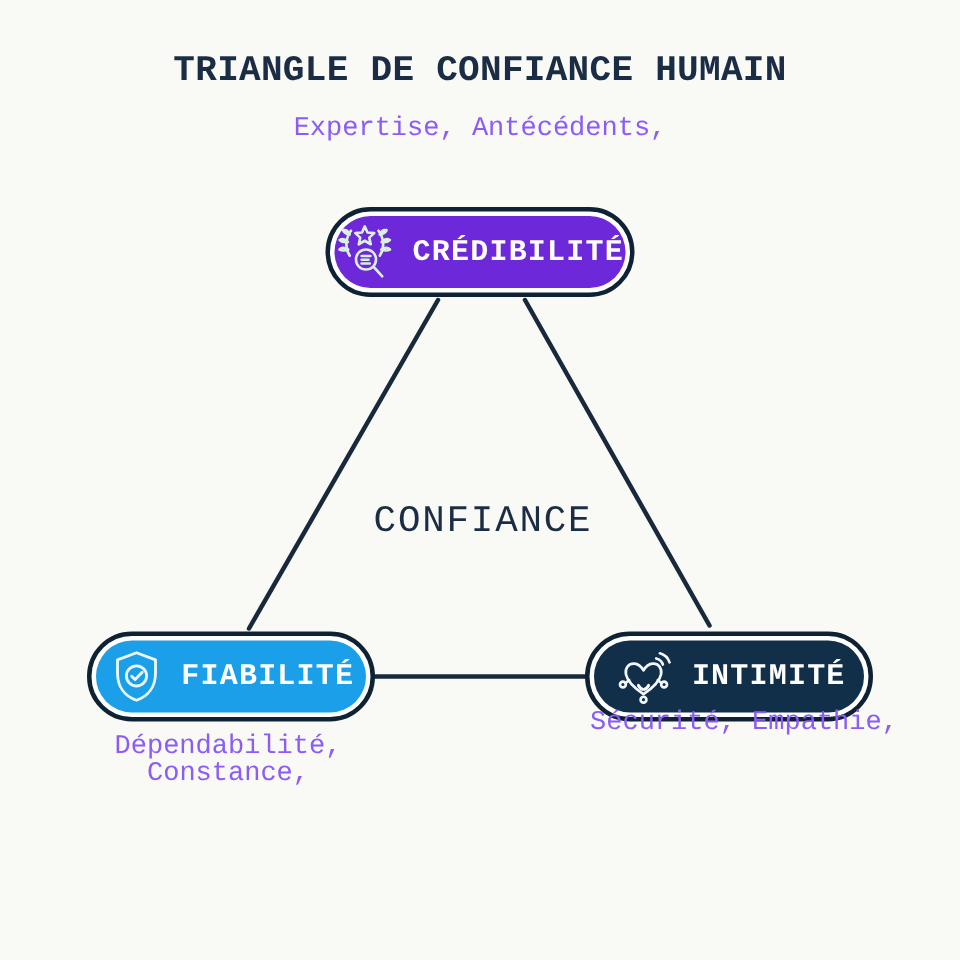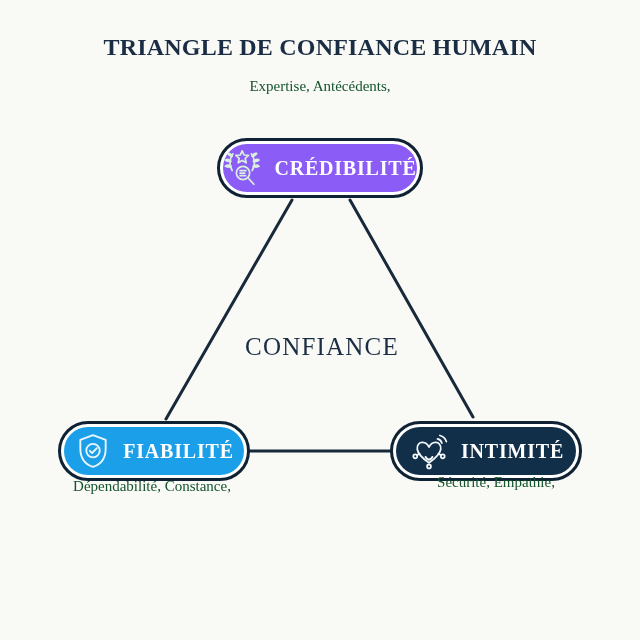--- a/index.html
+++ b/index.html
@@ -1,33 +1,33 @@
 <!DOCTYPE html>
 <html><head>
 <meta charset="utf-8">
 <style>
   html,body { margin:0; padding:0; }
   .canvas {
     position:relative; width:640px; height:640px; overflow:hidden;
-    font-family:Liberation Serif, serif;
+    font-family:Liberation Mono, monospace;
     background:#f9f9f5;
   }
   .title {
     position:absolute; top:34px; left:0; width:640px; margin:0;
     text-align:center; font-size:24px; font-weight:700;
     letter-spacing:0.2px; color:#1b2d44;
   }
   .edges { position:absolute; left:0; top:0; }
   .edge { stroke:#17293b; stroke-width:3; stroke-linecap:round; }
   .caption {
-    position:absolute; text-align:center; font-size:15px; line-height:17.5px;
-    color:#14532d; font-weight:500;
+    position:absolute; text-align:center; font-size:18px; line-height:17.5px;
+    color:#8b5cf6; font-weight:500;
   }
   .top-caption    { left:160px; width:320px; top:78px; }
-  .left-caption   { left:32px;  width:240px; top:478px; }
+  .left-caption   { left:32px;  width:240px; top:490px; }
   .right-caption  { left:376px; width:240px; top:474px; }
   .pill {
     position:absolute; box-sizing:border-box;
     border:3px solid #0e2233; background:#ffffff;
     border-radius:33px; padding:3px;
   }
   .pill-fill {
     width:100%; height:100%; border-radius:26px;
     display:flex; align-items:center; justify-content:center; gap:11px;
   }
@@ -55,21 +55,21 @@
     <line class="edge" x1="292" y1="200" x2="166" y2="419" style="stroke: rgb(23, 41, 59);"></line>
     <line class="edge" x1="350" y1="200" x2="473" y2="417" style="stroke: rgb(23, 41, 59);"></line>
     <line class="edge" x1="246" y1="451" x2="392" y2="451" style="stroke: rgb(23, 41, 59);"></line>
   </svg>
 
   <div class="caption top-caption">
     <div>Expertise, Antécédents,</div>
   </div>
 
   <div class="pill credibility-pill" style="border-color: rgb(14, 34, 51);">
-    <div class="pill-fill" style="background-color: #8b5cf6;">
+    <div class="pill-fill" style="background-color: #6d28d9;">
       <svg class="icon" viewBox="0 0 48 50" width="40" height="42" fill="none" stroke="#d9f0de" stroke-width="2.1" stroke-linecap="round" stroke-linejoin="round">
         <path d="M23 4.5 l2.2 4.9 5.4 0.5 -4 3.6 1.2 5.3 -4.8 -2.8 -4.8 2.8 1.2 -5.3 -4 -3.6 5.4 -0.5 Z"></path>
         <path d="M12 8 C7.5 14 7 22 11 28"></path>
         <path d="M11 11 q-4 -0.5 -5.5 -3.5 q3.8 -0.8 5.5 3.5"></path>
         <path d="M9.5 17 q-4.3 0.6 -6.6 -1.6 q3.2 -2 6.6 1.6"></path>
         <path d="M9.8 23 q-4 1.6 -7 0 q2.6 -2.8 7 0"></path>
         <path d="M34 8 C38.5 14 39 22 35 28"></path>
         <path d="M35 11 q4 -0.5 5.5 -3.5 q-3.8 -0.8 -5.5 3.5"></path>
         <path d="M36.5 17 q4.3 0.6 6.6 -1.6 q-3.2 -2 -6.6 1.6"></path>
         <path d="M36.2 23 q4 1.6 7 0 q-2.6 -2.8 -7 0"></path>

